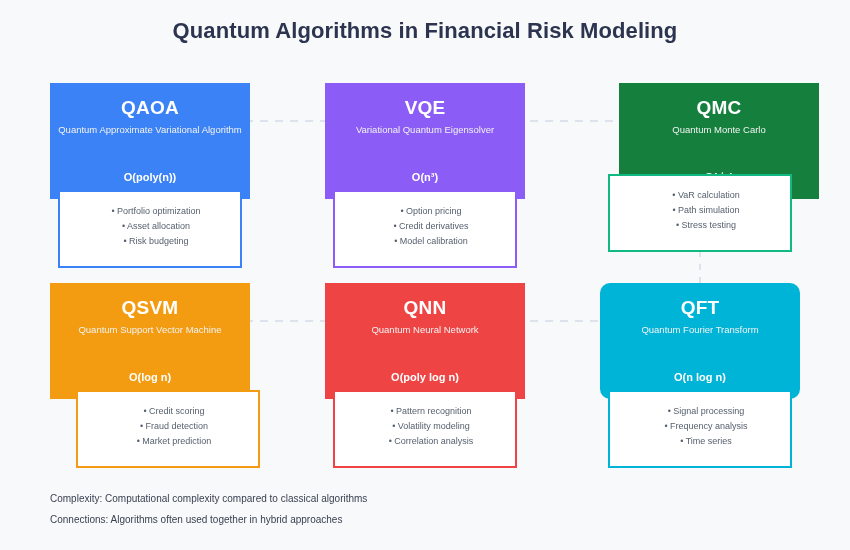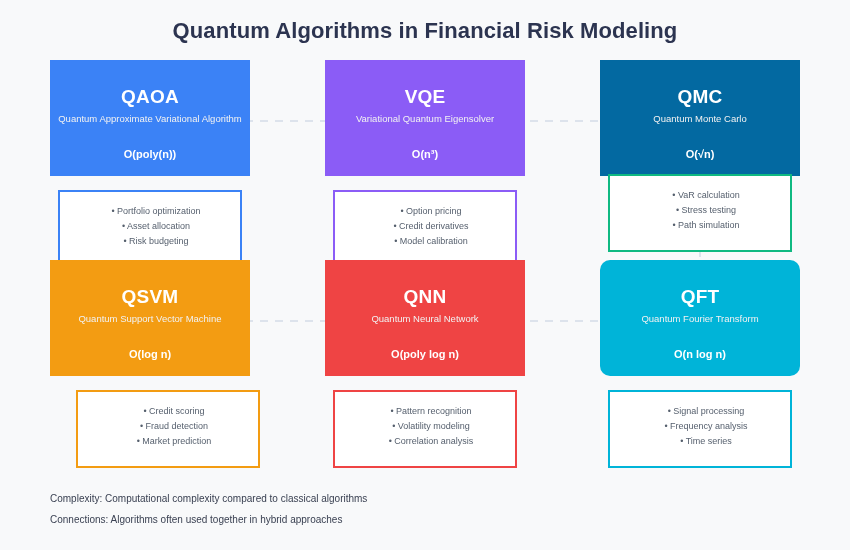--- a/index.html
+++ b/index.html
@@ -44,21 +44,22 @@
     pointer-events: none;
   }
 
   
   .algo-card {
     position: absolute;
     width: 200px;
     height: 116px;
     color: #ffffff;
     text-align: center;
-    padding-top: 26px;
+    padding-top: 14px;
+    margin-top: 23px;
   }
 
   .algo-name {
     font-size: 19px;
     font-weight: bold;
     letter-spacing: 0.2px;
     line-height: 22px;
   }
 
   .algo-fullname {
@@ -149,30 +150,30 @@
     <div class="algo-complexity">O(n³)</div>
   </div>
   <div class="app-box" style="left:333px; top:190px; border-color:#8B5CF6;">
     <div class="app-list">
       <span class="app-item">• Option pricing</span>
       <span class="app-item">• Credit derivatives</span>
       <span class="app-item">• Model calibration</span>
     </div>
   </div>
 
-  <div class="algo-card" style="left:600px; top:60px; background:#0369a1;">
+  <div class="algo-card" style="left:619px; top:60px; background:#15803d;">
     <div class="algo-name">QMC</div>
     <div class="algo-fullname">Quantum Monte Carlo</div>
     <div class="algo-complexity">O(√n)</div>
   </div>
   <div class="app-box" style="left:608px; top:174px; border-color:#10B981;">
     <div class="app-list">
       <span class="app-item">• VaR calculation</span>
+      <span class="app-item">• Path simulation</span>
       <span class="app-item">• Stress testing</span>
-      <span class="app-item">• Path simulation</span>
     </div>
   </div>
 
   <div class="algo-card" style="left:50px; top:260px; background:#F39C12;">
     <div class="algo-name">QSVM</div>
     <div class="algo-fullname">Quantum Support Vector Machine</div>
     <div class="algo-complexity">O(log n)</div>
   </div>
   <div class="app-box" style="left:76px; top:390px; border-color:#F39C12;">
     <div class="app-list">

